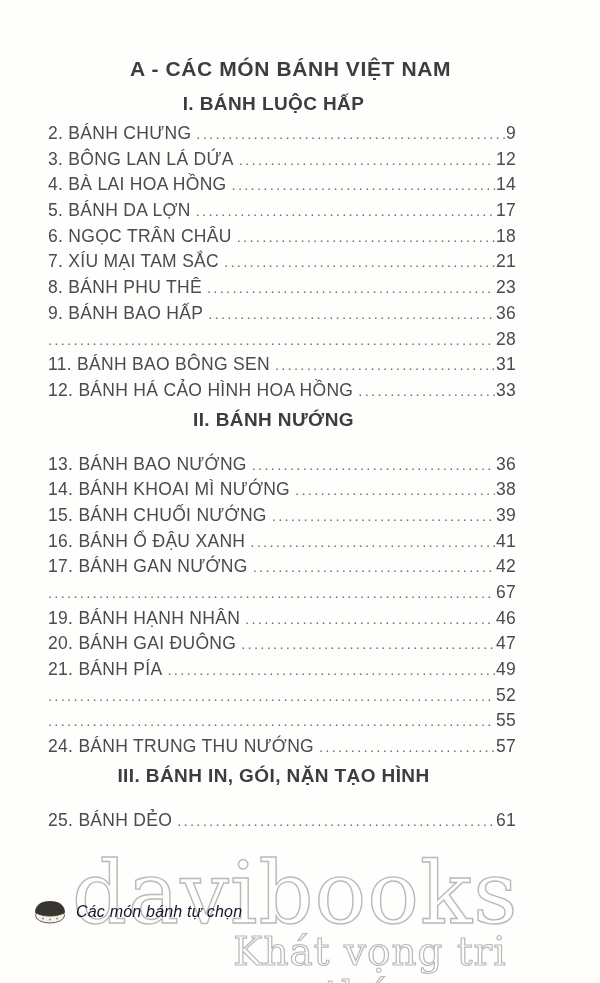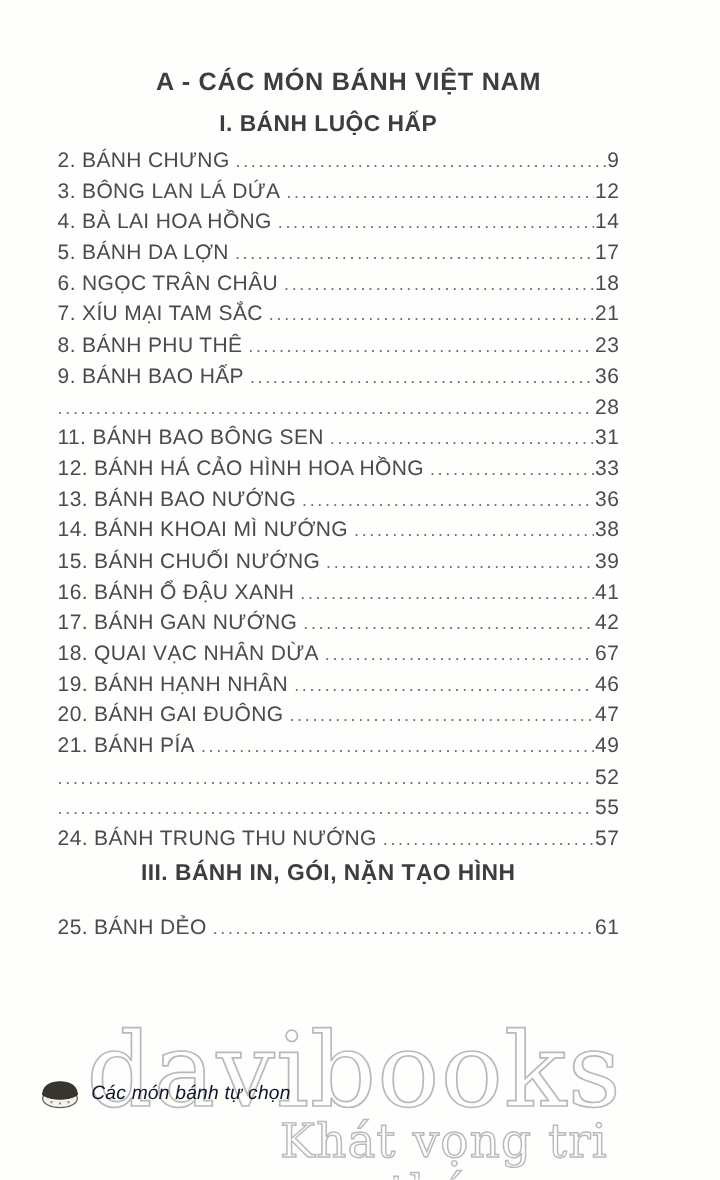--- a/index.html
+++ b/index.html
@@ -169,20 +169,21 @@
       <div class="row">
         <span class="lbl">11. BÁNH BAO BÔNG SEN</span>
         <span class="dots"></span>
         <span class="pg">31</span>
       </div>
       <div class="row">
         <span class="lbl">12. BÁNH HÁ CẢO HÌNH HOA HỒNG</span>
         <span class="dots"></span>
         <span class="pg">33</span>
       </div>
+      <div class="section-heading later">II. BÁNH NƯỚNG</div>
       <div class="row">
         <span class="lbl">13. BÁNH BAO NƯỚNG</span>
         <span class="dots"></span>
         <span class="pg">36</span>
       </div>
       <div class="row">
         <span class="lbl">14. BÁNH KHOAI MÌ NƯỚNG</span>
         <span class="dots"></span>
         <span class="pg">38</span>
       </div>
@@ -195,21 +196,20 @@
         <span class="lbl">16. BÁNH Ổ ĐẬU XANH</span>
         <span class="dots"></span>
         <span class="pg">41</span>
       </div>
       <div class="row">
         <span class="lbl">17. BÁNH GAN NƯỚNG</span>
         <span class="dots"></span>
         <span class="pg">42</span>
       </div>
       <div class="row">
-        <span class="lbl">18. QUAI VẠC NHÂN DỪA</span>
         <span class="dots"></span>
         <span class="pg">67</span>
       </div>
       <div class="row">
         <span class="lbl">19. BÁNH HẠNH NHÂN</span>
         <span class="dots"></span>
         <span class="pg">46</span>
       </div>
       <div class="row">
         <span class="lbl">20. BÁNH GAI ĐUÔNG</span>

